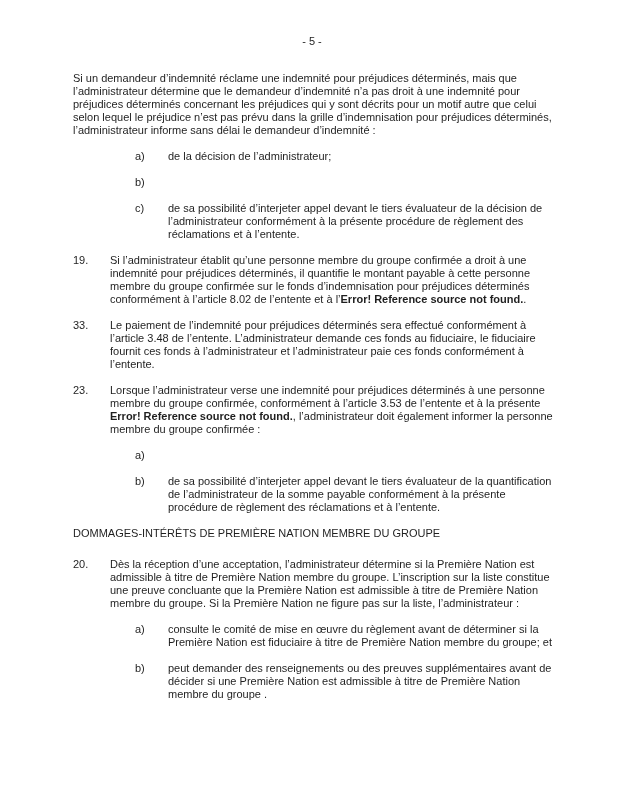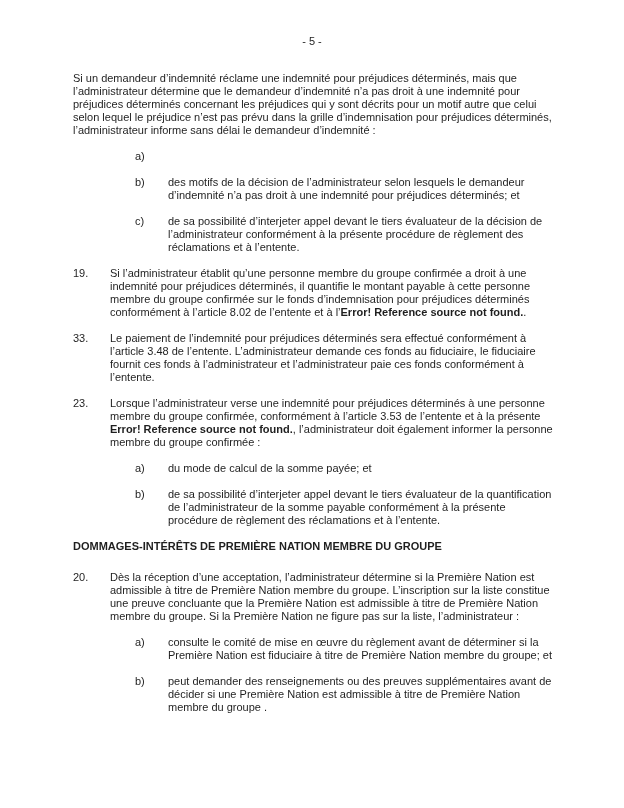--- a/index.html
+++ b/index.html
@@ -54,21 +54,21 @@
     padding-left: 62px;
   }
   .letter {
     flex: 0 0 33px;
     width: 33px;
   }
   .stext {
     flex: 1;
   }
   .section-heading {
-    font-weight: bold;
+    font-weight: normal;
     font-size: 11px;
     line-height: 13px;
     margin: 2px 0 18px 0;
   }
   .bold {
     font-weight: bold;
   }
 </style>
 </head>
 <body>
@@ -76,25 +76,25 @@
 <div class="page">
   <div class="page-number">- 5 -</div>
   <div class="doc-body" id="doc-body">
   <div class="para">
     <div class="para-row">
       <span class="ptext"><span>Si un demandeur d’indemnité réclame une indemnité pour préjudices déterminés, mais que l’administrateur détermine que le demandeur d’indemnité n’a pas droit à une indemnité pour préjudices déterminés concernant les préjudices qui y sont décrits pour un motif autre que celui selon lequel le préjudice n’est pas prévu dans la grille d’indemnisation pour préjudices déterminés, l’administrateur informe sans délai le demandeur d’indemnité :</span></span>
     </div>
     <div class="subitems">
   <div class="sub-row">
     <span class="letter">a)</span>
+    <span class="stext"><span>de la décision de l’administrateur;</span></span>
   </div>
 
   <div class="sub-row">
     <span class="letter">b)</span>
-    <span class="stext"><span>des motifs de la décision de l’administrateur selon lesquels le demandeur d’indemnité n’a pas droit à une indemnité pour préjudices déterminés; et</span></span>
   </div>
 
   <div class="sub-row">
     <span class="letter">c)</span>
     <span class="stext"><span>de sa possibilité d’interjeter appel devant le tiers évaluateur de la décision de l’administrateur conformément à la présente procédure de règlement des réclamations et à l’entente.</span></span>
   </div>
 </div>
   </div>
 
   <div class="para">
@@ -114,21 +114,20 @@
   </div>
 
   <div class="para">
     <div class="para-row">
       <span class="num">23.</span>
       <span class="ptext"><span>Lorsque l’administrateur verse une indemnité pour préjudices déterminés à une personne membre du groupe confirmée, conformément à l’article 3.53 de l’entente et à la présente </span><span class="bold">Error! Reference source not found.</span><span>, l’administrateur doit également informer la personne membre du groupe confirmée :</span></span>
     </div>
     <div class="subitems">
   <div class="sub-row">
     <span class="letter">a)</span>
-    <span class="stext"><span>du mode de calcul de la somme payée; et</span></span>
   </div>
 
   <div class="sub-row">
     <span class="letter">b)</span>
     <span class="stext"><span>de sa possibilité d’interjeter appel devant le tiers évaluateur de la quantification de l’administrateur de la somme payable conformément à la présente procédure de règlement des réclamations et à l’entente.</span></span>
   </div>
 </div>
   </div>
 
   <div class="section-heading">DOMMAGES-INTÉRÊTS DE PREMIÈRE NATION MEMBRE DU GROUPE</div>

